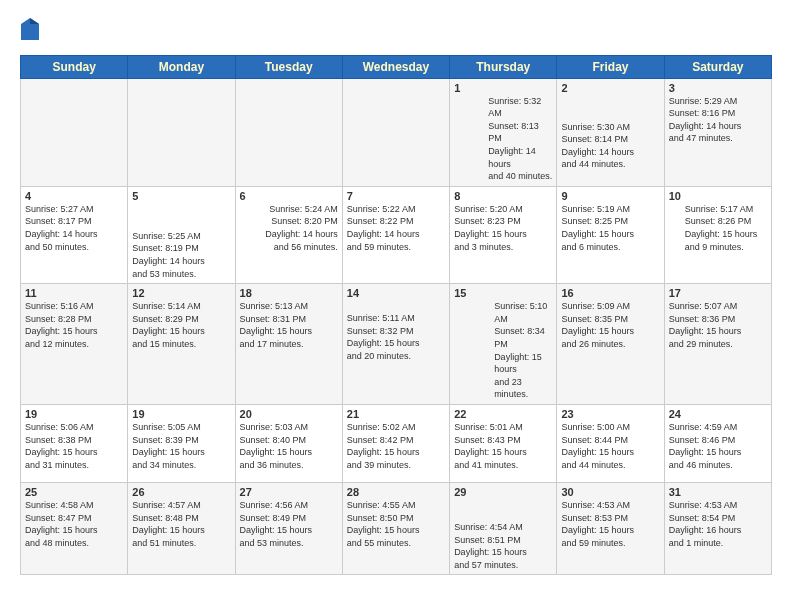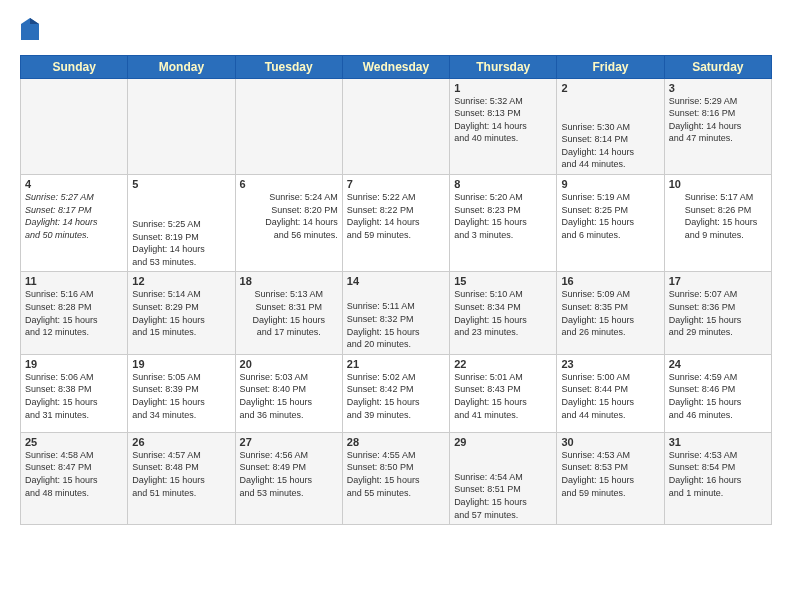--- a/index.html
+++ b/index.html
@@ -132,21 +132,21 @@
         </tr>
     </thead>
     <tbody id="calendar-body">
     <tr>
           <td class="empty"></td>
           <td class="empty"></td>
           <td class="empty"></td>
           <td class="empty"></td>
           <td>
             <span class="day-num">1</span>
-            <div class="day-info" style="white-space: pre-line;">Sunrise: 5:32 AM
+            <div class="day-info" style="white-space: pre-line; margin-left: 34px;">Sunrise: 5:32 AM
 Sunset: 8:13 PM
 Daylight: 14 hours
 and 40 minutes.</div>
           </td>
           <td>
             <span class="day-num">2</span>
             <div class="day-info" style="white-space: pre-line; margin-top: 27px;">Sunrise: 5:30 AM
 Sunset: 8:14 PM
 Daylight: 14 hours
 and 44 minutes.</div>
@@ -155,21 +155,21 @@
             <span class="day-num">3</span>
             <div class="day-info" style="white-space: pre-line;">Sunrise: 5:29 AM
 Sunset: 8:16 PM
 Daylight: 14 hours
 and 47 minutes.</div>
           </td>
         </tr>
         <tr>
           <td>
             <span class="day-num">4</span>
-            <div class="day-info" style="white-space: pre-line; font-style: italic;">Sunrise: 5:27 AM
+            <div class="day-info" style="white-space: pre-line;">Sunrise: 5:27 AM
 Sunset: 8:17 PM
 Daylight: 14 hours
 and 50 minutes.</div>
           </td>
           <td>
             <span class="day-num">5</span>
             <div class="day-info" style="white-space: pre-line; margin-top: 28px;">Sunrise: 5:25 AM
 Sunset: 8:19 PM
 Daylight: 14 hours
 and 53 minutes.</div>
@@ -220,35 +220,35 @@
           </td>
           <td>
             <span class="day-num">12</span>
             <div class="day-info" style="white-space: pre-line;">Sunrise: 5:14 AM
 Sunset: 8:29 PM
 Daylight: 15 hours
 and 15 minutes.</div>
           </td>
           <td>
             <span class="day-num">18</span>
-            <div class="day-info" style="white-space: pre-line; text-align: center;">Sunrise: 5:13 AM
+            <div class="day-info" style="white-space: pre-line;">Sunrise: 5:13 AM
 Sunset: 8:31 PM
 Daylight: 15 hours
 and 17 minutes.</div>
           </td>
           <td>
             <span class="day-num">14</span>
             <div class="day-info" style="white-space: pre-line; margin-top: 13px;">Sunrise: 5:11 AM
 Sunset: 8:32 PM
 Daylight: 15 hours
 and 20 minutes.</div>
           </td>
           <td>
             <span class="day-num">15</span>
-            <div class="day-info" style="white-space: pre-line;">Sunrise: 5:10 AM
+            <div class="day-info" style="white-space: pre-line; margin-left: 40px;">Sunrise: 5:10 AM
 Sunset: 8:34 PM
 Daylight: 15 hours
 and 23 minutes.</div>
           </td>
           <td>
             <span class="day-num">16</span>
             <div class="day-info" style="white-space: pre-line;">Sunrise: 5:09 AM
 Sunset: 8:35 PM
 Daylight: 15 hours
 and 26 minutes.</div>

